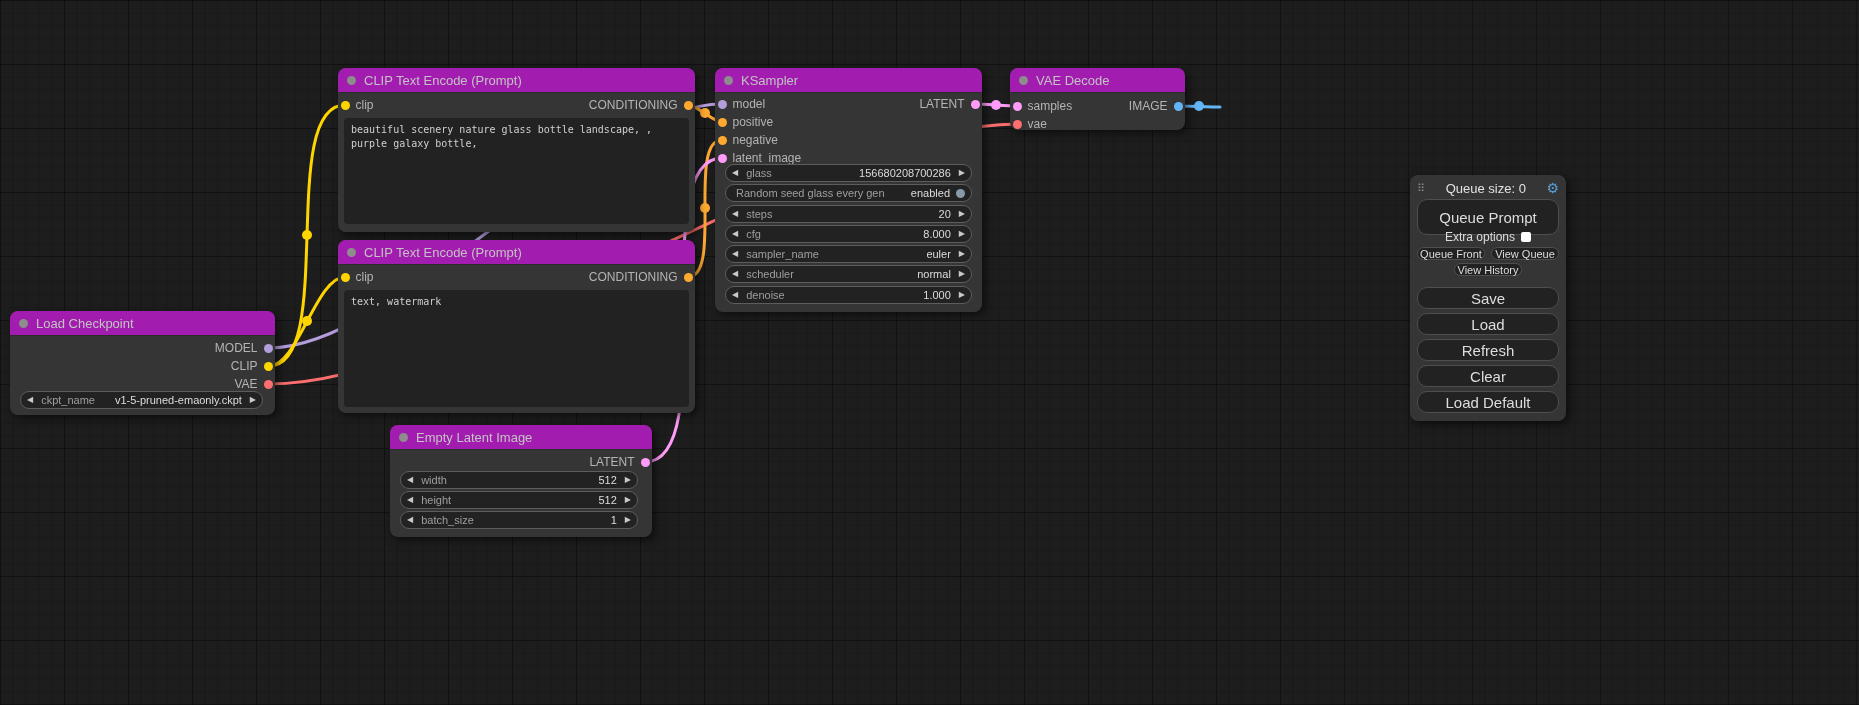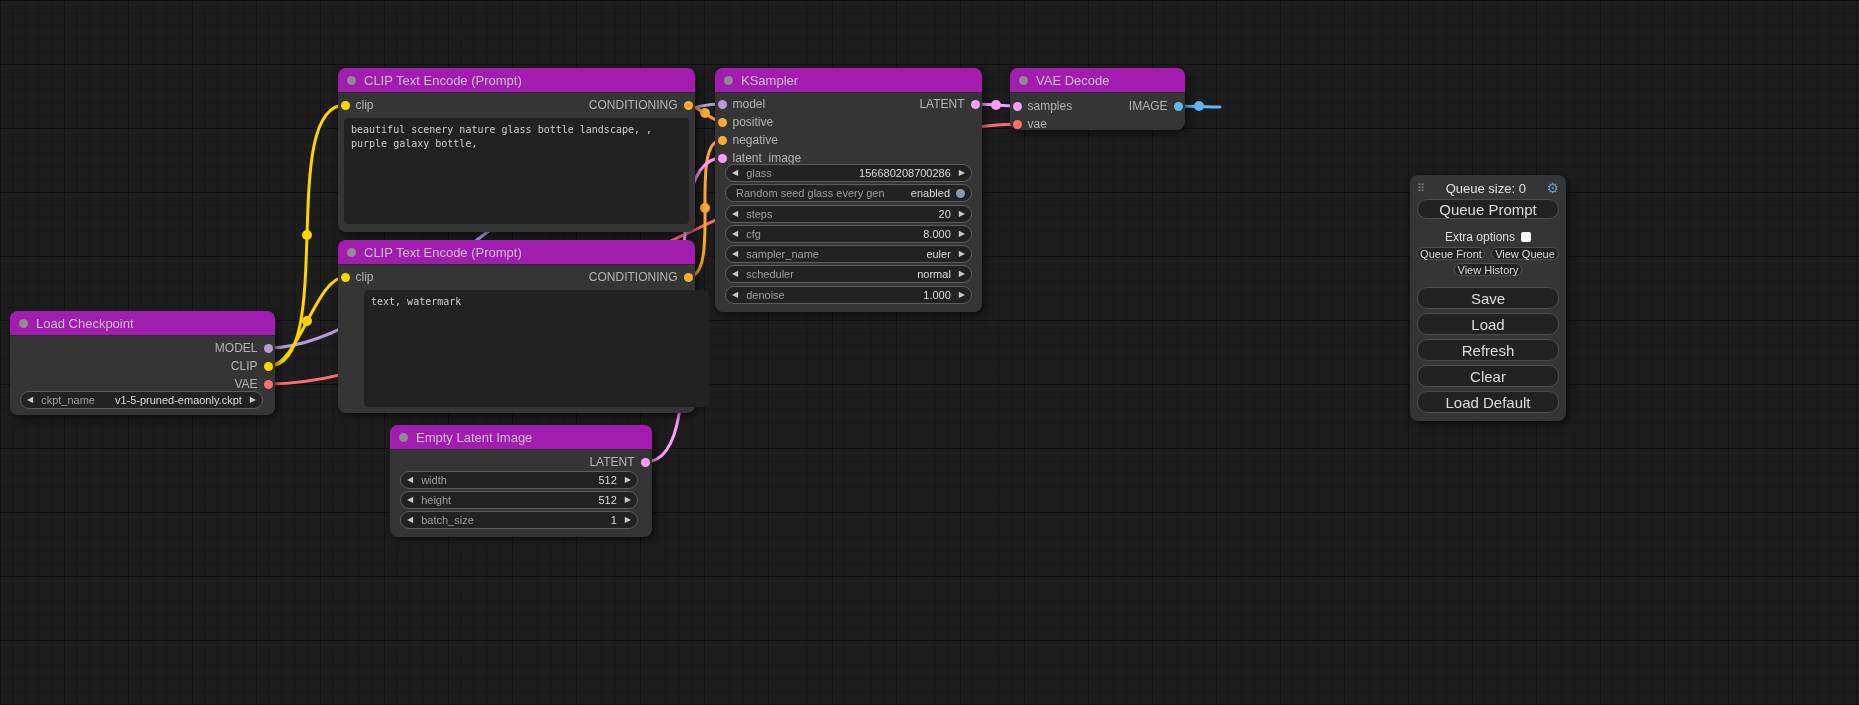--- a/index.html
+++ b/index.html
@@ -133,21 +133,21 @@
       <span class="ntext">CLIP Text Encode (Prompt)</span>
     </div>
     <div class="slot in" style="top:30px">
       <span class="dot" style="background: rgb(255, 213, 0);"></span>
       <span>clip</span>
     </div>
     <div class="slot out" style="top:30px">
       <span>CONDITIONING</span>
       <span class="dot" style="background: rgb(255, 169, 49);"></span>
     </div>
-    <textarea class="prompt" style="left: 6px; top: 50px; width: 345px; height: 117px; margin-left: 20px;" spellcheck="false">text, watermark</textarea>
+    <textarea class="prompt" style="left: 6px; top: 50px; width: 345px; height: 117px;" spellcheck="false">text, watermark</textarea>
   </div>
 
   <div class="node" style="left:390px;top:425px;width:262px;height:112px">
     <div class="ntitle">
       <span class="ndot"></span>
       <span class="ntext">Empty Latent Image</span>
     </div>
     <div class="slot out" style="top:30px">
       <span>LATENT</span>
       <span class="dot" style="background: rgb(255, 156, 249);"></span>
@@ -259,21 +259,21 @@
     </div>
   </div>
 
 
   <div class="menu">
     <div class="menu-header">
       <span class="drag-dots">⠿</span>
       <span class="queue-size">Queue size: 0</span>
       <span class="gear" style="color: rgb(91, 158, 214);">⚙</span>
     </div>
-    <button class="btn btn-big" style="top:24px;height:20px">Queue Prompt</button>
+    <button class="btn btn-big" style="top:24px;height:36px">Queue Prompt</button>
     <div class="extra-row">
       <span>Extra options</span>
       <input type="checkbox" style="">
     </div>
     <button class="btn btn-sm" style="top:72px;left:7px">Queue Front</button>
     <button class="btn btn-sm" style="top:72px;left:81px">View Queue</button>
     <button class="btn btn-sm" style="top:88px;left:44px">View History</button>
     <button class="btn btn-big" style="top:112px">Save</button>
     <button class="btn btn-big" style="top:138px">Load</button>
     <button class="btn btn-big" style="top:164px">Refresh</button>

